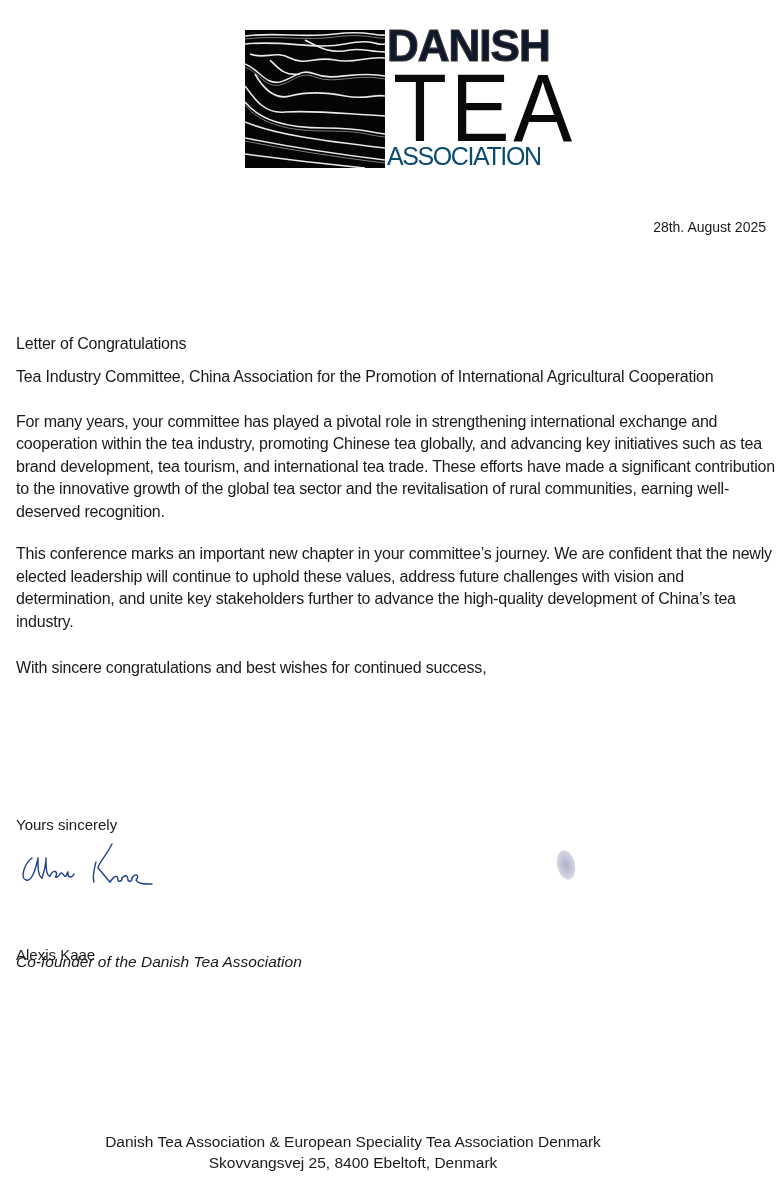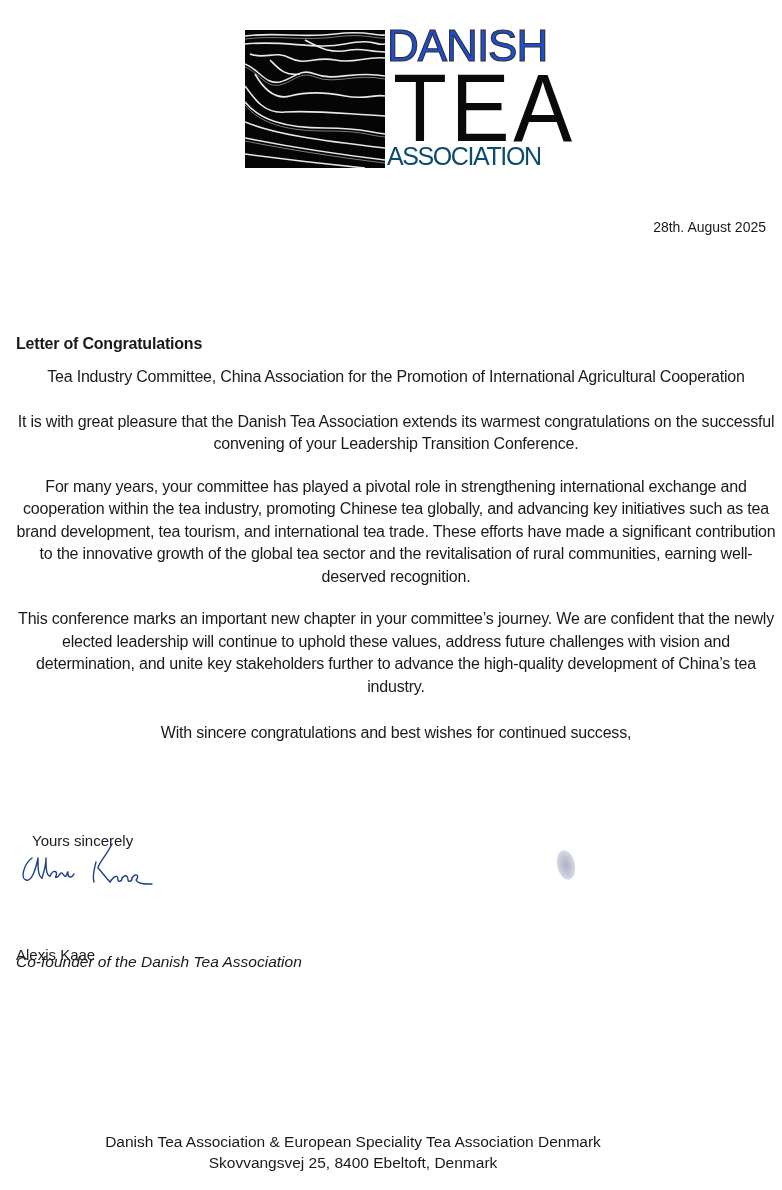--- a/index.html
+++ b/index.html
@@ -6,38 +6,38 @@
   body {
     width: 782px; height: 1190px; background: #ffffff; position: relative;
     overflow: hidden; color: #1a1a1a;
     font-family: "Liberation Sans", "DejaVu Sans", sans-serif;
   }
   .logo { position: absolute; left: 245px; top: 30px; width: 298px; height: 138px; }
   .logo-photo { position: absolute; left: 0; top: 0; width: 140px; height: 138px; background: #050505; overflow: hidden; }
   .logo-text { position: absolute; left: 142px; top: 0; width: 156px; height: 138px; }
   .logo-danish {
     position: absolute; left: 0; top: -6px; font-size: 44px; letter-spacing: -1px;
-    color: #1d4ed8; -webkit-text-stroke: 1.2px #333; font-family: "Liberation Sans", sans-serif; font-weight: normal;
+    color: #0f172a; -webkit-text-stroke: 1.2px #333; font-family: "Liberation Sans", sans-serif; font-weight: bold;
     line-height: 1;
   }
   .logo-tea {
     position: absolute; left: 6px; top: 30px; font-size: 96px; letter-spacing: 4px; color: #0a0a0a;
     font-family: "Liberation Sans", sans-serif; line-height: 1; transform: scaleX(0.92); transform-origin: left;
   }
   .logo-assoc {
     position: absolute; left: 0; top: 114px; font-size: 25px; letter-spacing: -1.4px; color: #0c4a6e;
     font-family: "Liberation Sans", sans-serif; line-height: 1;
   }
   .date { position: absolute; right: 16px; top: 219px; font-size: 14px; color: #1a1a1a; }
   .content { position: absolute; left: 16px; top: 335px; width: 760px; }
-  .title { font-weight: bold; font-size: 16px; margin: 0 0 13px 0; letter-spacing: -0.2px; }
-  .para { font-size: 16px; line-height: 22.5px; margin: 0 0 20px 0; letter-spacing: -0.2px; text-align: center; }
+  .title { font-weight: normal; font-size: 16px; margin: 0 0 13px 0; letter-spacing: -0.2px; }
+  .para { font-size: 16px; line-height: 22.5px; margin: 0 0 20px 0; letter-spacing: -0.2px; }
   .recipient { margin-bottom: 22px; }
   .closing { margin-bottom: 16px; margin-top: 24px; }
-  .sincerely { font-size: 15px; margin: 16px; position: absolute; left: 16px; top: 816px; }
+  .sincerely { font-size: 15px; margin: 0; position: absolute; left: 16px; top: 816px; }
   .signature { position: absolute; left: 18px; top: 842px; width: 140px; height: 50px; }
   .signer { position: absolute; left: 16px; top: 946px; font-size: 15px; }
   .signer-title { position: absolute; left: 16px; top: 953px; font-size: 15.5px; font-style: italic; }
   .smudge {
     position: absolute; left: 557px; top: 850px; width: 18px; height: 30px; border-radius: 50%;
     background: radial-gradient(ellipse at center, #9fa3bd 0%, #c8cadb 60%, rgba(255,255,255,0) 100%);
     transform: rotate(-12deg); opacity: 0.85;
   }
   .footer { position: absolute; left: 0; width: 706px; top: 1131px; text-align: center; font-size: 15.5px; line-height: 21px; }
 </style>
@@ -74,21 +74,20 @@
     <div class="logo-tea">TEA</div>
     <div class="logo-assoc">ASSOCIATION</div>
   </div>
 </div>
 
 <div class="date">28th. August 2025</div>
 
 <div class="content">
   <div class="title">Letter of Congratulations</div>
   <p class="para recipient">Tea Industry Committee, China Association for the Promotion of International Agricultural Cooperation</p>
-  <p class="para">It is with great pleasure that the Danish Tea Association extends its warmest congratulations on the successful convening of your Leadership Transition Conference.</p>
   <p class="para">For many years, your committee has played a pivotal role in strengthening international exchange and cooperation within the tea industry, promoting Chinese tea globally, and advancing key initiatives such as tea brand development, tea tourism, and international tea trade. These efforts have made a significant contribution to the innovative growth of the global tea sector and the revitalisation of rural communities, earning well-deserved recognition.</p>
   <p class="para">This conference marks an important new chapter in your committee’s journey. We are confident that the newly elected leadership will continue to uphold these values, address future challenges with vision and determination, and unite key stakeholders further to advance the high-quality development of China’s tea industry.</p>
   <p class="para closing">With sincere congratulations and best wishes for continued success,</p>
 </div>
 
 <div class="sincerely">Yours sincerely</div>
 
 <div class="signature">
   <svg width="140" height="50" viewBox="0 0 140 50">
     <g fill="none" stroke="#1f3f8a" stroke-width="1.4" stroke-linecap="round" stroke-linejoin="round">

